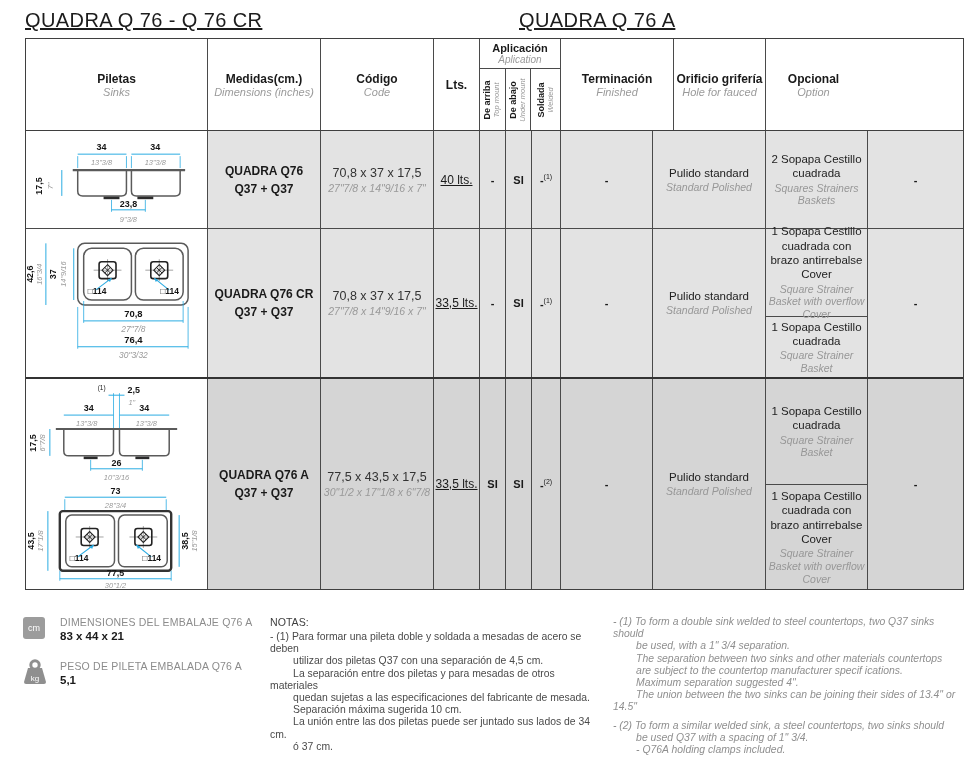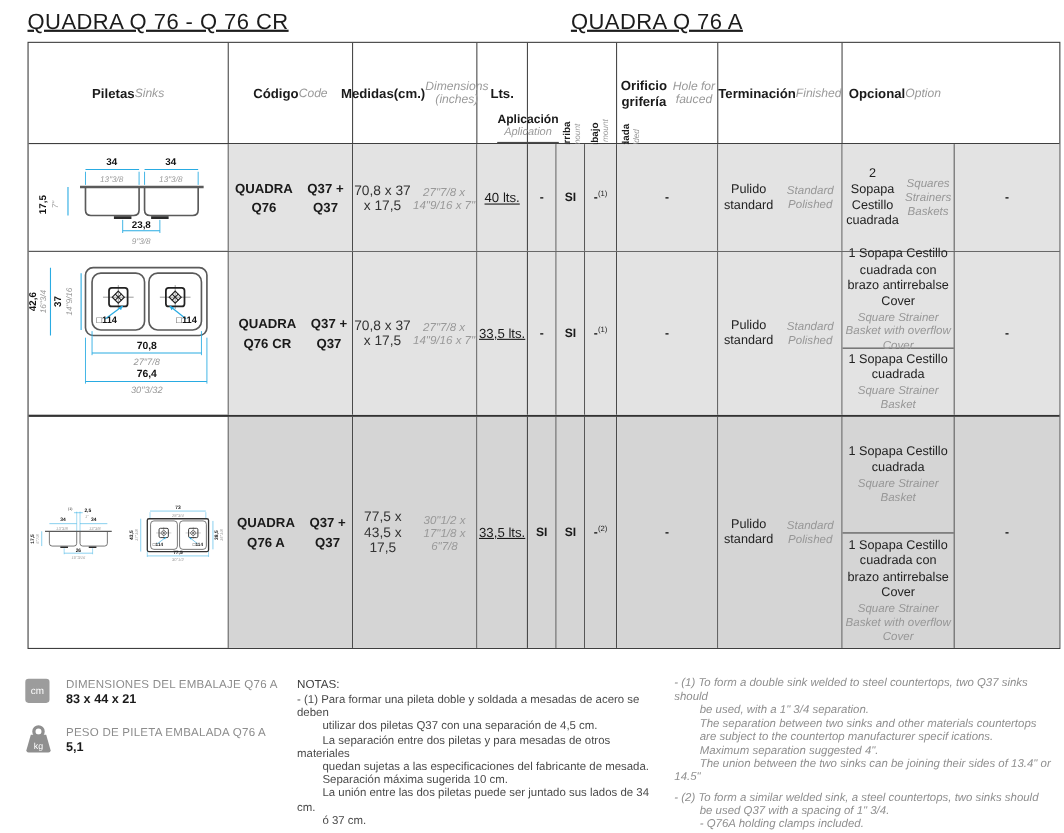--- a/index.html
+++ b/index.html
@@ -11,21 +11,21 @@
   #title-right { left:519px; }
 
   
   .spec-table { position:absolute; left:25px; top:38px; width:939px; border:1.5px solid #3f3f3f; background:#fff; }
   .trow { display:flex; width:100%; }
   .thead { height:92px; border-bottom:1.5px solid #3f3f3f; }
   .r1 { height:98px; border-bottom:1px solid #4a4a4a; }
   .r2 { height:150px; border-bottom:2px solid #333; }
   .r3 { height:210px; }
 
-  .cell { border-right:1px solid #4a4a4a; display:flex; justify-content:center; align-items:center; text-align:center; position:relative; }
+  .cell { border-right:1px solid #4a4a4a; display:flex; flex-direction:column; justify-content:center; align-items:center; text-align:center; position:relative; }
   .cell.last { border-right:none; }
   .w-piletas{width:182px;} .w-codigo{width:113px;} .w-medidas{width:113px;} .w-lts{width:46px;}
   .w-a1{width:26px;} .w-a2{width:26px;} .w-a3{width:29px;} .w-apl{width:81px;}
   .w-orificio{width:92px;} .w-term{width:113px;} .w-sopapa{width:102px;} .w-opcional{width:95px;}
 
   .g1 { background:#e3e3e3; }
   .g2 { background:#d5d5d5; }
 
   .hes { font-weight:bold; font-size:12px; color:#1a1a1a; }
   .hen { font-style:italic; font-size:11px; color:#9a9a9a; }
@@ -97,27 +97,27 @@
 <div class="title" id="title-left">QUADRA Q 76 - Q 76 CR</div>
 <div class="title" id="title-right">QUADRA Q 76 A</div>
 
 <div class="spec-table">
 
   <div class="trow thead">
     <div class="cell w-piletas">
       <span class="hes">Piletas</span>
       <span class="hen">Sinks</span>
     </div>
+    <div class="cell w-medidas">
+      <span class="hes">Medidas(cm.)</span>
+      <span class="hen">Dimensions (inches)</span>
+    </div>
     <div class="cell w-codigo">
       <span class="hes">Código</span>
       <span class="hen">Code</span>
-    </div>
-    <div class="cell w-medidas">
-      <span class="hes">Medidas(cm.)</span>
-      <span class="hen">Dimensions (inches)</span>
     </div>
     <div class="cell w-lts">
       <span class="hes">Lts.</span>
     </div>
     <div class="cell w-apl apl-group">
       <div class="apl-top">
         <span class="hes">Aplicación</span>
         <span class="hen">Aplication</span>
       </div>
       <div class="apl-sub">
@@ -134,27 +134,27 @@
           </div>
         </div>
         <div class="vcell w-a3 last">
           <div class="vrot">
             <span class="ves">Soldada</span>
             <span class="ven">Welded</span>
           </div>
         </div>
       </div>
     </div>
+    <div class="cell w-term">
+      <span class="hes">Terminación</span>
+      <span class="hen">Finished</span>
+    </div>
     <div class="cell w-orificio">
       <span class="hes">Orificio grifería</span>
       <span class="hen">Hole for fauced</span>
-    </div>
-    <div class="cell w-term">
-      <span class="hes">Terminación</span>
-      <span class="hen">Finished</span>
     </div>
     <div class="cell w-opcional last">
       <span class="hes">Opcional</span>
       <span class="hen">Option</span>
     </div>
   </div>
 
   <div class="trow r1">
     <div class="cell w-piletas">
       <svg width="181" height="96" viewBox="0 0 182 96">

